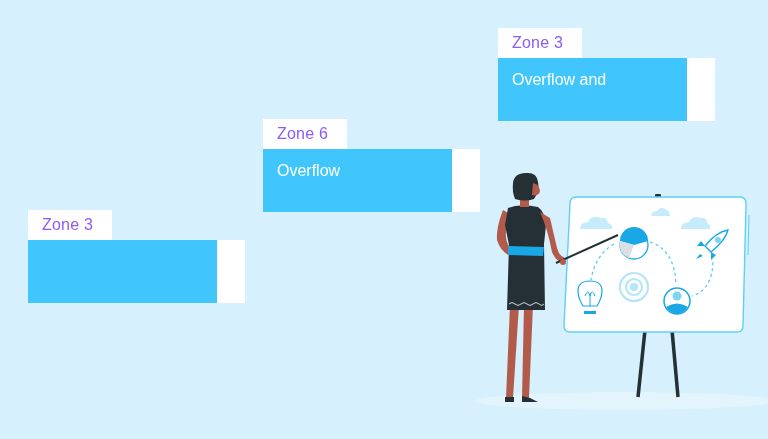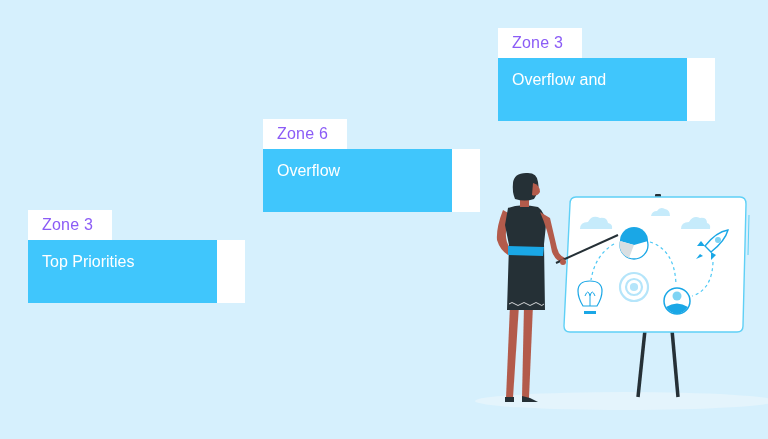--- a/index.html
+++ b/index.html
@@ -28,21 +28,20 @@
   .zone-fill span { display: block; }
   .illus { position: absolute; left: 470px; top: 160px; width: 298px; height: 270px; }
 </style>
 </head>
 <body>
 
 <div class="zone" style="left:28px; top:210px;">
   <div class="zone-tab">Zone 3</div>
   <div class="zone-box">
     <div class="zone-fill">
-      <span>Top Priorities</span>
     </div>
   </div>
 </div>
 
 <div class="zone" style="left:263px; top:119px;">
   <div class="zone-tab">Zone 6</div>
   <div class="zone-box">
     <div class="zone-fill">
       <span>Overflow</span>
     </div>

